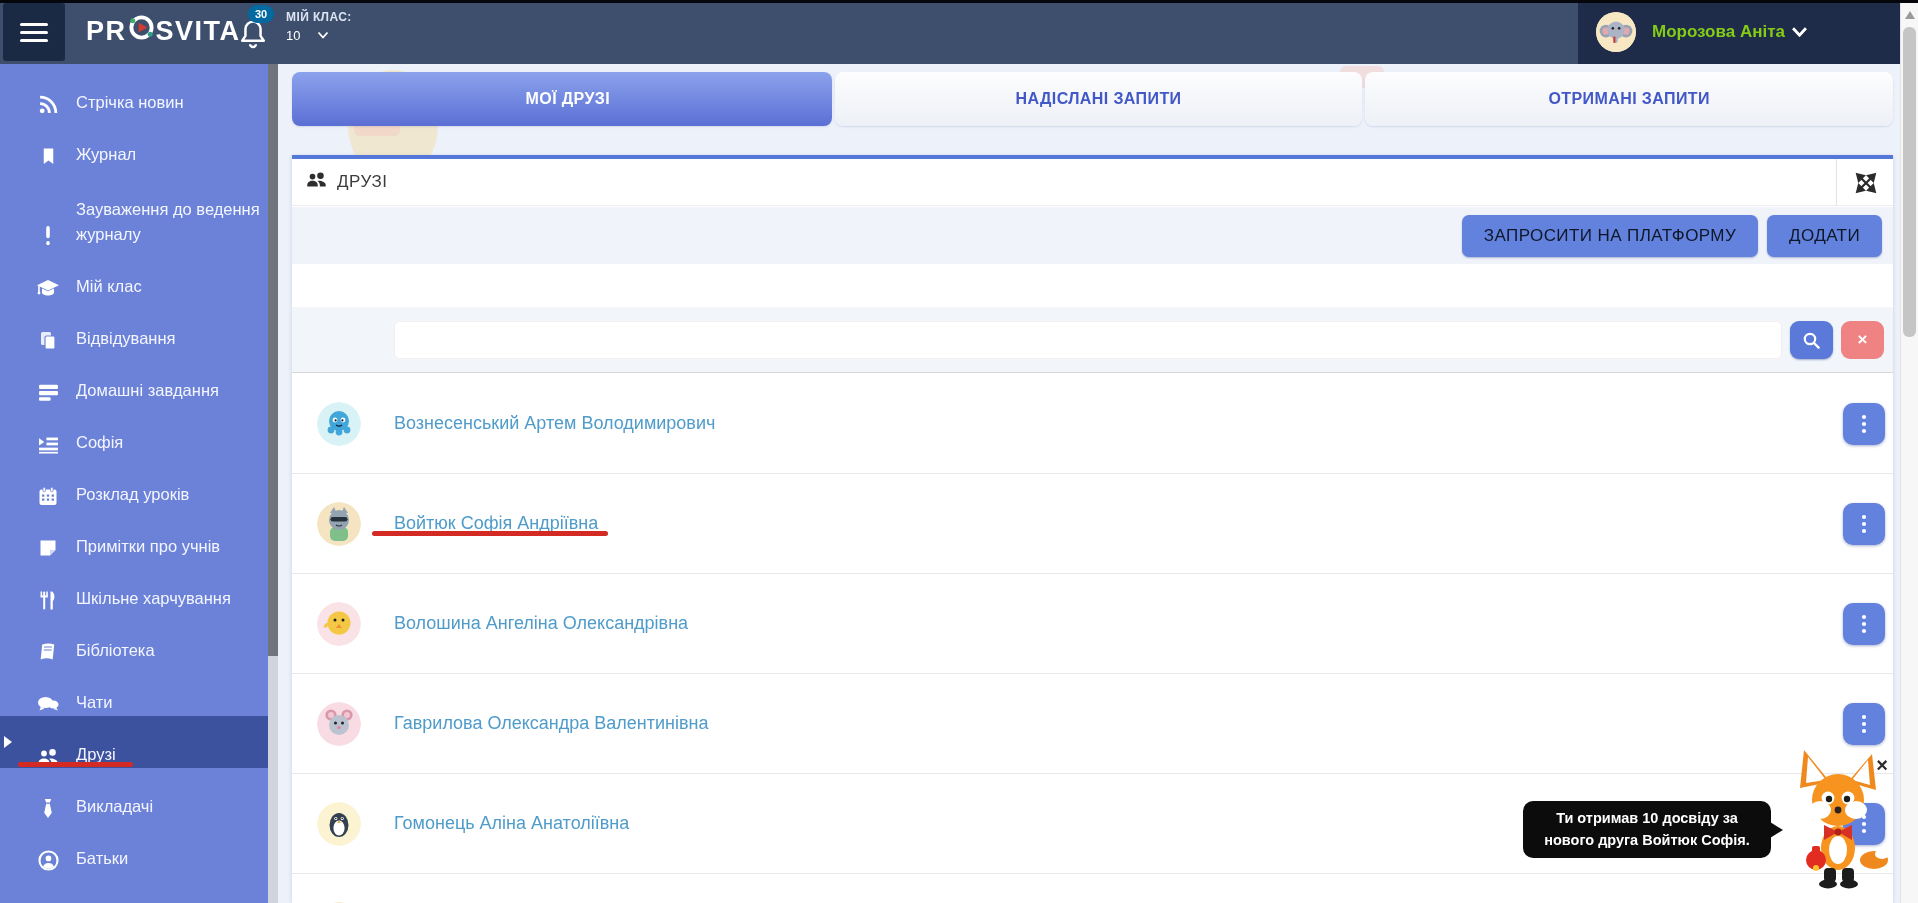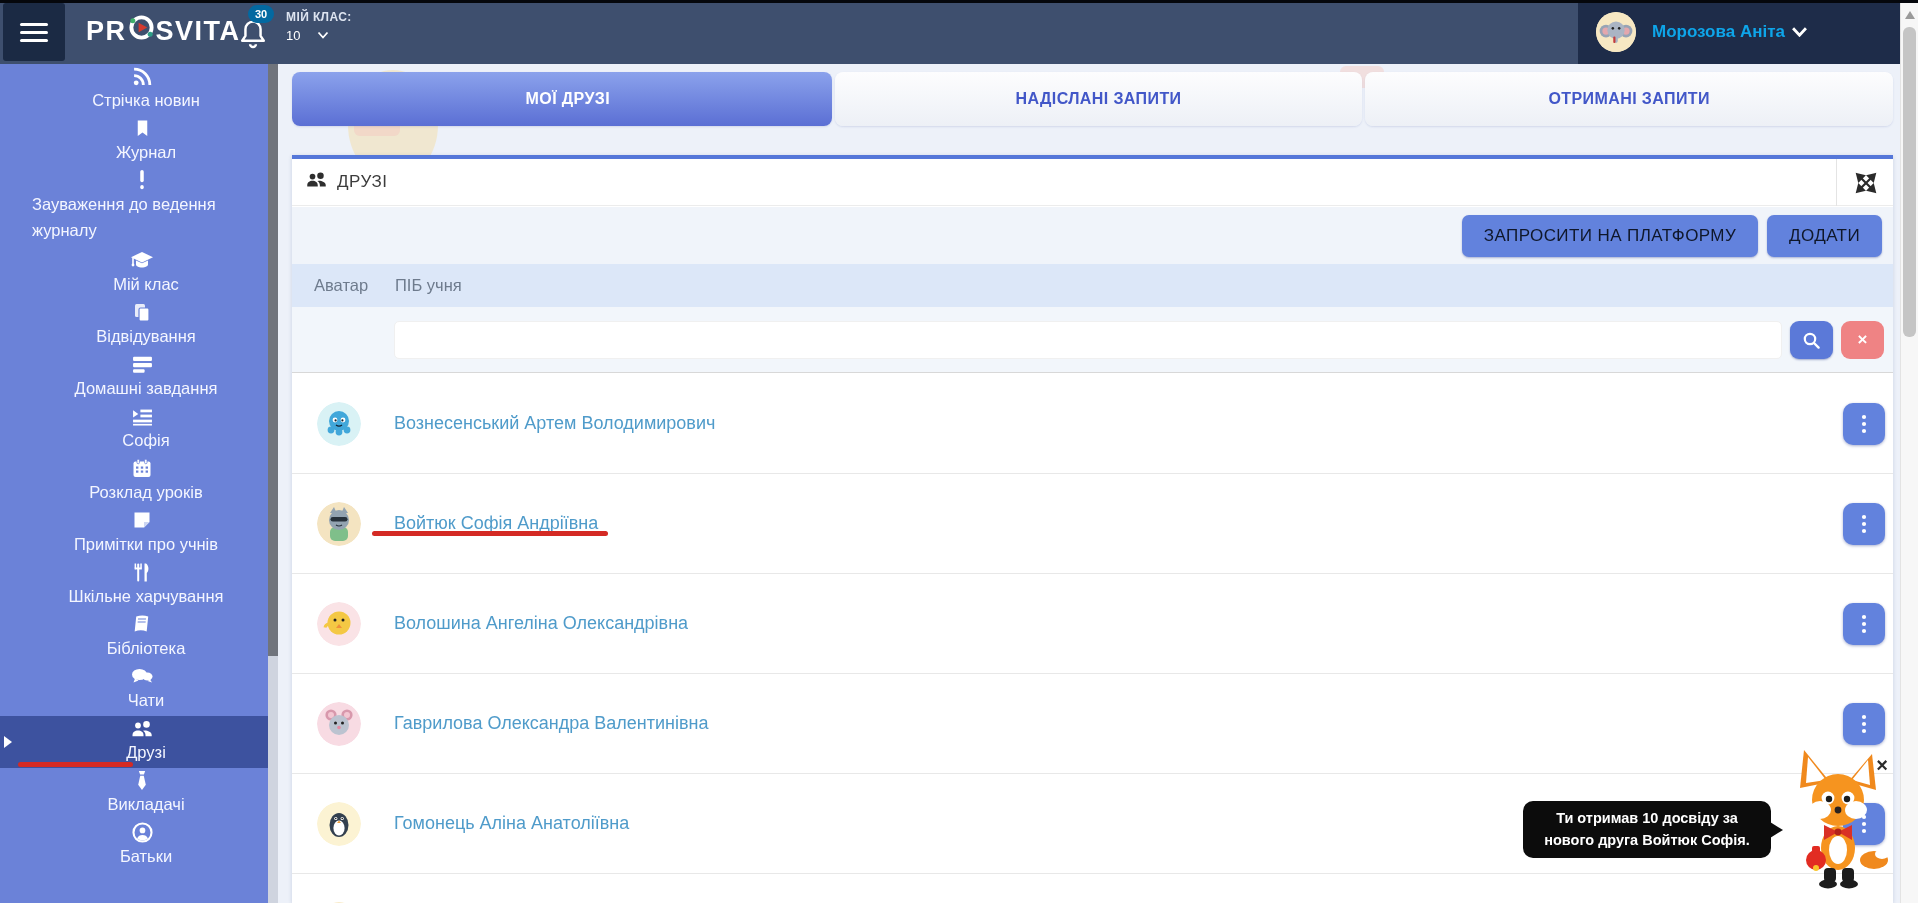--- a/index.html
+++ b/index.html
@@ -16,25 +16,25 @@
            font-size:27px; font-weight:bold; letter-spacing:1.5px; }
   .brand .o-mark { margin:0 1px; }
   .bell-wrap { position:absolute; left:238px; top:18px; width:34px; height:34px; cursor:pointer; }
   .badge { position:absolute; left:248px; top:5px; min-width:26px; height:18px; background:#0369a1; border:1px solid #fff0;
            border-radius:9px; color:#fff; font-size:11px; font-weight:bold; display:flex; align-items:center; justify-content:center; z-index:2; padding:0 5px;}
   .class-block { position:absolute; left:286px; top:10px; color:#fff; }
   .class-label { font-size:12px; font-weight:bold; color:#dde4f0; letter-spacing:.4px; }
   .class-value { font-size:13px; margin-top:4px; display:flex; align-items:center; gap:17px; cursor:pointer; }
   .topbar-right { position:absolute; left:1578px; top:0; width:322px; height:64px; background:#1e2c49; display:flex; align-items:center; }
   .user-avatar { width:40px; height:40px; border-radius:50%; background:#f7e8c3; margin-left:18px; overflow:hidden; flex:0 0 auto; }
-  .user-name { color:#0ea5e9; font-size:17px; font-weight:bold; margin-left:16px; display:flex; align-items:center; gap:7px; cursor:pointer; }
+  .user-name { color:#84cc16; font-size:17px; font-weight:bold; margin-left:16px; display:flex; align-items:center; gap:7px; cursor:pointer; }
 
   
   .sidebar { position:absolute; left:0; top:64px; width:268px; height:839px; background:#6b82d8; z-index:40; }
-  .side-item { position:relative; display:flex; align-items:center; height:52px; padding-left:16px; color:#f4f6ff; cursor:pointer;flex-direction:column; }
+  .side-item { position:relative; display:flex; align-items:flex-end; height:52px; padding-left:36px; color:#f4f6ff; cursor:pointer; }
   .side-item.two-line { height:80px; }
   .side-item .s-icon { width:24px; height:24px; flex:0 0 24px; display:flex; align-items:center; justify-content:center; }
   .side-item .s-label { margin-left:16px; font-size:16.5px; line-height:1.55; padding-right:8px; }
   .side-item.active { background:#3d529f; }
   .side-item.active::before { content:""; position:absolute; left:4px; top:50%; margin-top:-6px;
       border-left:8px solid #fff; border-top:6px solid transparent; border-bottom:6px solid transparent; }
   .side-scroll { position:absolute; left:268px; top:64px; width:10px; height:839px; background:#cfd4df; z-index:40; }
   .side-thumb { position:absolute; left:0; top:0; width:10px; height:592px; background:#70747c; }
 
   
@@ -362,24 +362,20 @@
               <polygon points="18,18 12,16.5 16.5,12"></polygon>
             </svg>
         </div>
       </div>
 
       <div class="card-toolbar">
         <button class="btn">ЗАПРОСИТИ НА ПЛАТФОРМУ</button>
         <button class="btn">ДОДАТИ</button>
       </div>
 
-      <div class="thead">
-        <span class="th-avatar">Аватар</span>
-        <span class="th-name">ПІБ учня</span>
-      </div>
 
       <div class="search-row">
         <input class="search-input" type="text" placeholder="" style="">
         <button class="sq-btn search-btn">
           <svg width="19" height="19" viewBox="0 0 19 19">
               <circle cx="8" cy="8" r="5.2" fill="none" stroke="#fff" stroke-width="2.2"></circle>
               <path d="M12 12l4.6 4.6" stroke="#fff" stroke-width="2.4" stroke-linecap="round"></path>
             </svg>
         </button>
         <button class="sq-btn clear-btn">

